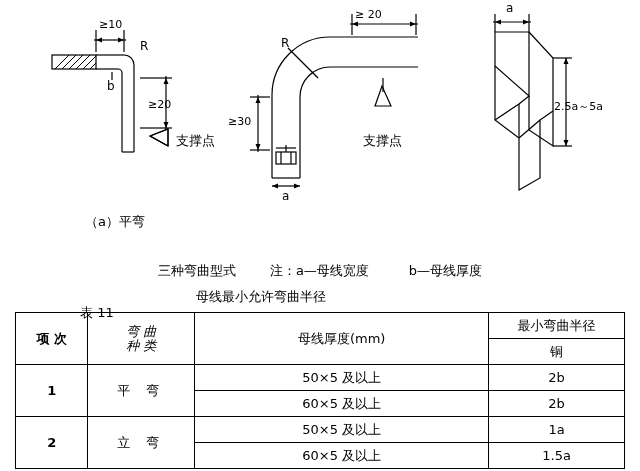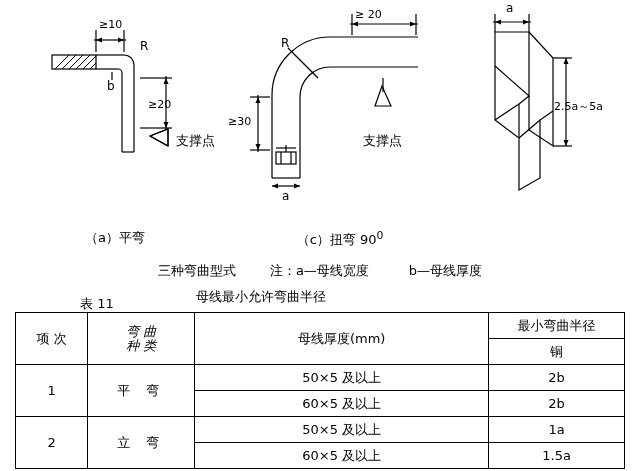--- a/index.html
+++ b/index.html
@@ -29,21 +29,20 @@
     position: absolute;
     left: 0;
     top: 0;
   }
   .cap-row {
     position: absolute;
     top: 213px;
     left: 0;
     width: 640px;
     display: flex;
-    margin-top: 16px;
   }
   .cap {
     text-align: center;
     font-size: 13px;
     font-family: "DejaVu Sans", "Liberation Sans", sans-serif;
   }
   .cap-a { width: 230px; }
   .cap-b { width: 190px; }
   .cap-c { width: 220px; }
   .note-line {
@@ -60,21 +59,21 @@
   .tbl-head {
     position: absolute;
     top: 288px;
     left: 0;
     width: 640px;
     font-size: 13px;
   }
   .tbl-num {
     position: absolute;
     left: 80px;
-    top: 7px;
+    top: 16px;
   }
   .tbl-title {
     position: absolute;
     left: 0;
     width: 522px;
     text-align: center;
     top: 0;
   }
   table.data {
     position: absolute;
@@ -84,21 +83,21 @@
     border-collapse: collapse;
     font-size: 13px;
   }
   table.data td {
     border: 1px solid #000000;
     text-align: center;
     vertical-align: middle;
     padding: 2px 3px;
     height: 21px;
   }
-  td.c-item { width: 68px; }
+  td.c-item { width: 68px; font-weight: bold; }
   td.c-kind { width: 104px; }
   td.c-sec  { width: 300px; }
   td.c-rad  { width: 134px; margin-top: 7px; }
   .kind-sp { letter-spacing: 6px; }
   .hdr-kind-1 { line-height: 1.05; font-style: italic; }
 </style>
 </head>
 <body>
 
 <div class="page">
@@ -210,21 +209,20 @@
       <text x="228" y="125" font-size="11" font-family="DejaVu Sans, Liberation Sans, sans-serif">≥30</text>
       <text x="282" y="200" font-size="12" font-family="DejaVu Sans, Liberation Sans, sans-serif">a</text>
       <text x="363" y="145" font-size="13" font-family="DejaVu Sans, Liberation Sans, sans-serif">支撑点</text>
 
       <text x="506" y="12" font-size="12" font-family="DejaVu Sans, Liberation Sans, sans-serif">a</text>
       <text x="554" y="110" font-size="11" font-family="DejaVu Sans, Liberation Sans, sans-serif">2.5a～5a</text>
     </svg>
 
     <div class="cap-row">
       <div class="cap cap-a">（a）平弯</div>
-      <div class="cap cap-c"><span>（c）扭弯 90</span><sup>0</sup></div>
     </div>
   </div>
 
   <div class="note-line">
     <span class="seg">三种弯曲型式</span><span class="gap-lg"></span><span class="seg">注：</span><span class="seg">a—母线宽度</span><span class="gap-md"></span><span class="seg">b—母线厚度</span>
   </div>
 
   <div class="tbl-head">
     <span class="tbl-num">表 11</span>
     <span class="tbl-title">母线最小允许弯曲半径</span>

